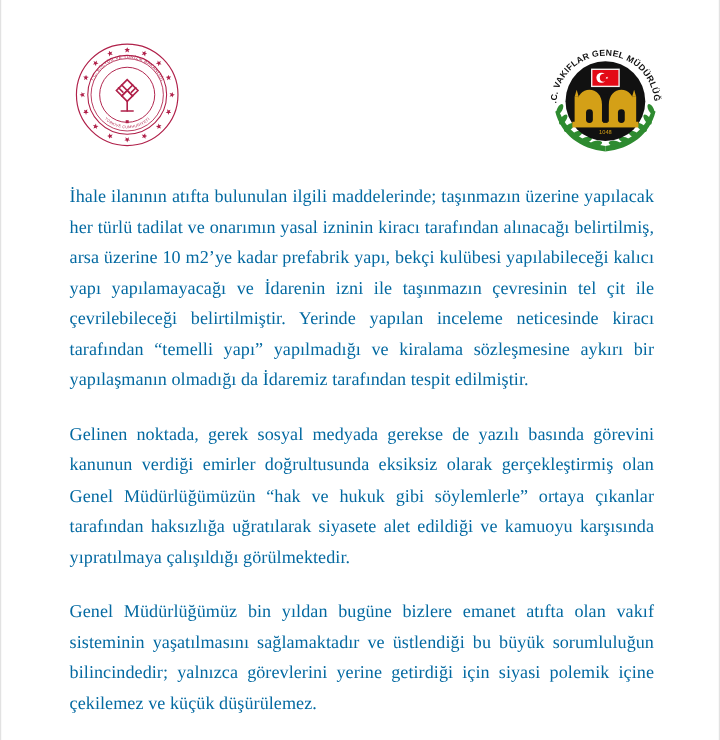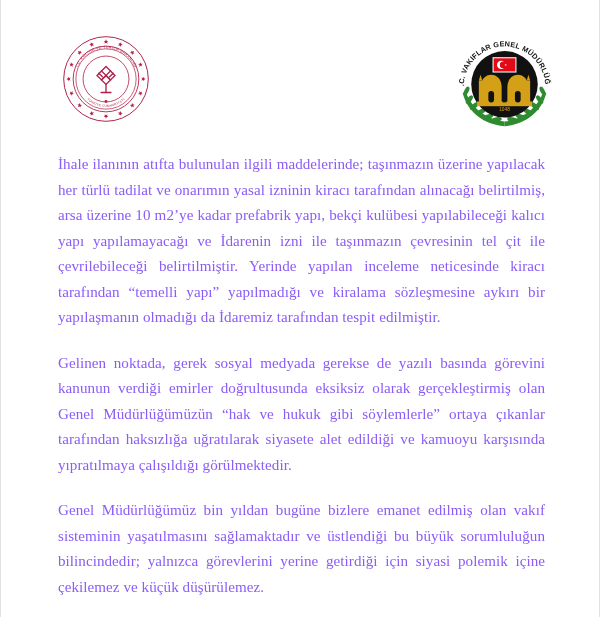--- a/index.html
+++ b/index.html
@@ -48,21 +48,21 @@
     top: 152px;
     width: 487px;
   }
   .para {
     margin: 0 0 20px 0;
     font-size: 15.1px;
     line-height: 25.5px;
     text-align: justify;
     text-justify: inter-word;
     letter-spacing: 0.05px;
-    color: #8b5cf6;
+    color: #0369a1;
     -webkit-hyphens: none;
     hyphens: none;
   }
   .para:last-child { margin-bottom: 0; }
 </style>
 </head>
 <body>
 
 <div class="page">
 
@@ -211,17 +211,17 @@
           <textPath href="#vgmArc" startOffset="50%" text-anchor="middle">T.C. VAKIFLAR GENEL MÜDÜRLÜĞÜ</textPath>
         </text>
       </svg>
     </div>
 
   </div>
 
   <div class="content">
     <p class="para">İhale ilanının atıfta bulunulan ilgili maddelerinde; taşınmazın üzerine yapılacak her türlü tadilat ve onarımın yasal izninin kiracı tarafından alınacağı belirtilmiş, arsa üzerine 10 m2’ye kadar prefabrik yapı, bekçi kulübesi yapılabileceği kalıcı yapı yapılamayacağı ve İdarenin izni ile taşınmazın çevresinin tel çit ile çevrilebileceği belirtilmiştir. Yerinde yapılan inceleme neticesinde kiracı tarafından “temelli yapı” yapılmadığı ve kiralama sözleşmesine aykırı bir yapılaşmanın olmadığı da İdaremiz tarafından tespit edilmiştir.</p>
     <p class="para">Gelinen noktada, gerek sosyal medyada gerekse de yazılı basında görevini kanunun verdiği emirler doğrultusunda eksiksiz olarak gerçekleştirmiş olan Genel Müdürlüğümüzün “hak ve hukuk gibi söylemlerle” ortaya çıkanlar tarafından haksızlığa uğratılarak siyasete alet edildiği ve kamuoyu karşısında yıpratılmaya çalışıldığı görülmektedir.</p>
-    <p class="para">Genel Müdürlüğümüz bin yıldan bugüne bizlere emanet edilmiş olan vakıf sisteminin yaşatılmasını sağlamaktadır ve üstlendiği bu büyük sorumluluğun bilincindedir; yalnızca görevlerini yerine getirdiği için siyasi polemik içine çekilemez ve küçük düşürülemez.</p>
+    <p class="para">Genel Müdürlüğümüz bin yıldan bugüne bizlere emanet atıfta olan vakıf sisteminin yaşatılmasını sağlamaktadır ve üstlendiği bu büyük sorumluluğun bilincindedir; yalnızca görevlerini yerine getirdiği için siyasi polemik içine çekilemez ve küçük düşürülemez.</p>
 
   </div>
 
 </div>
 
 </body></html>

